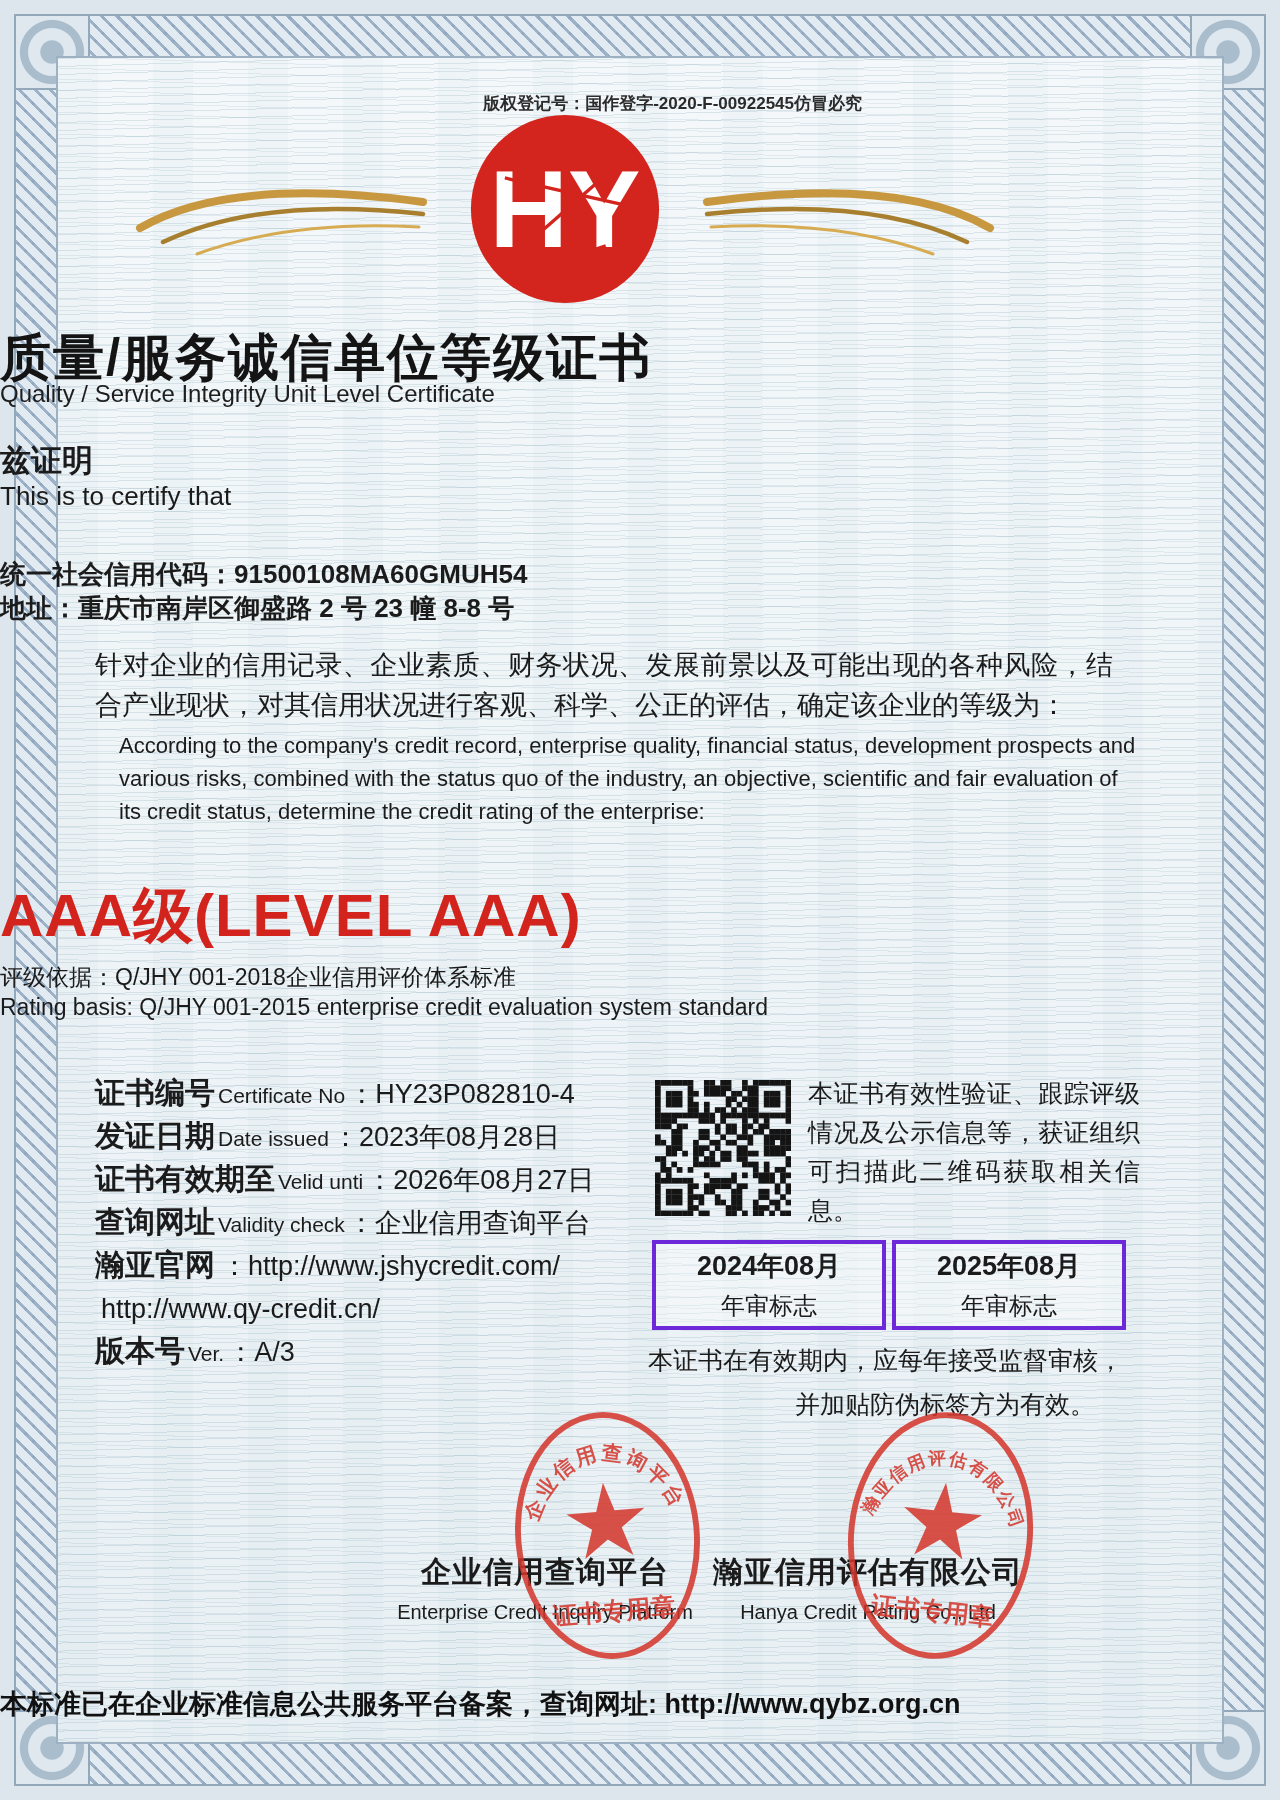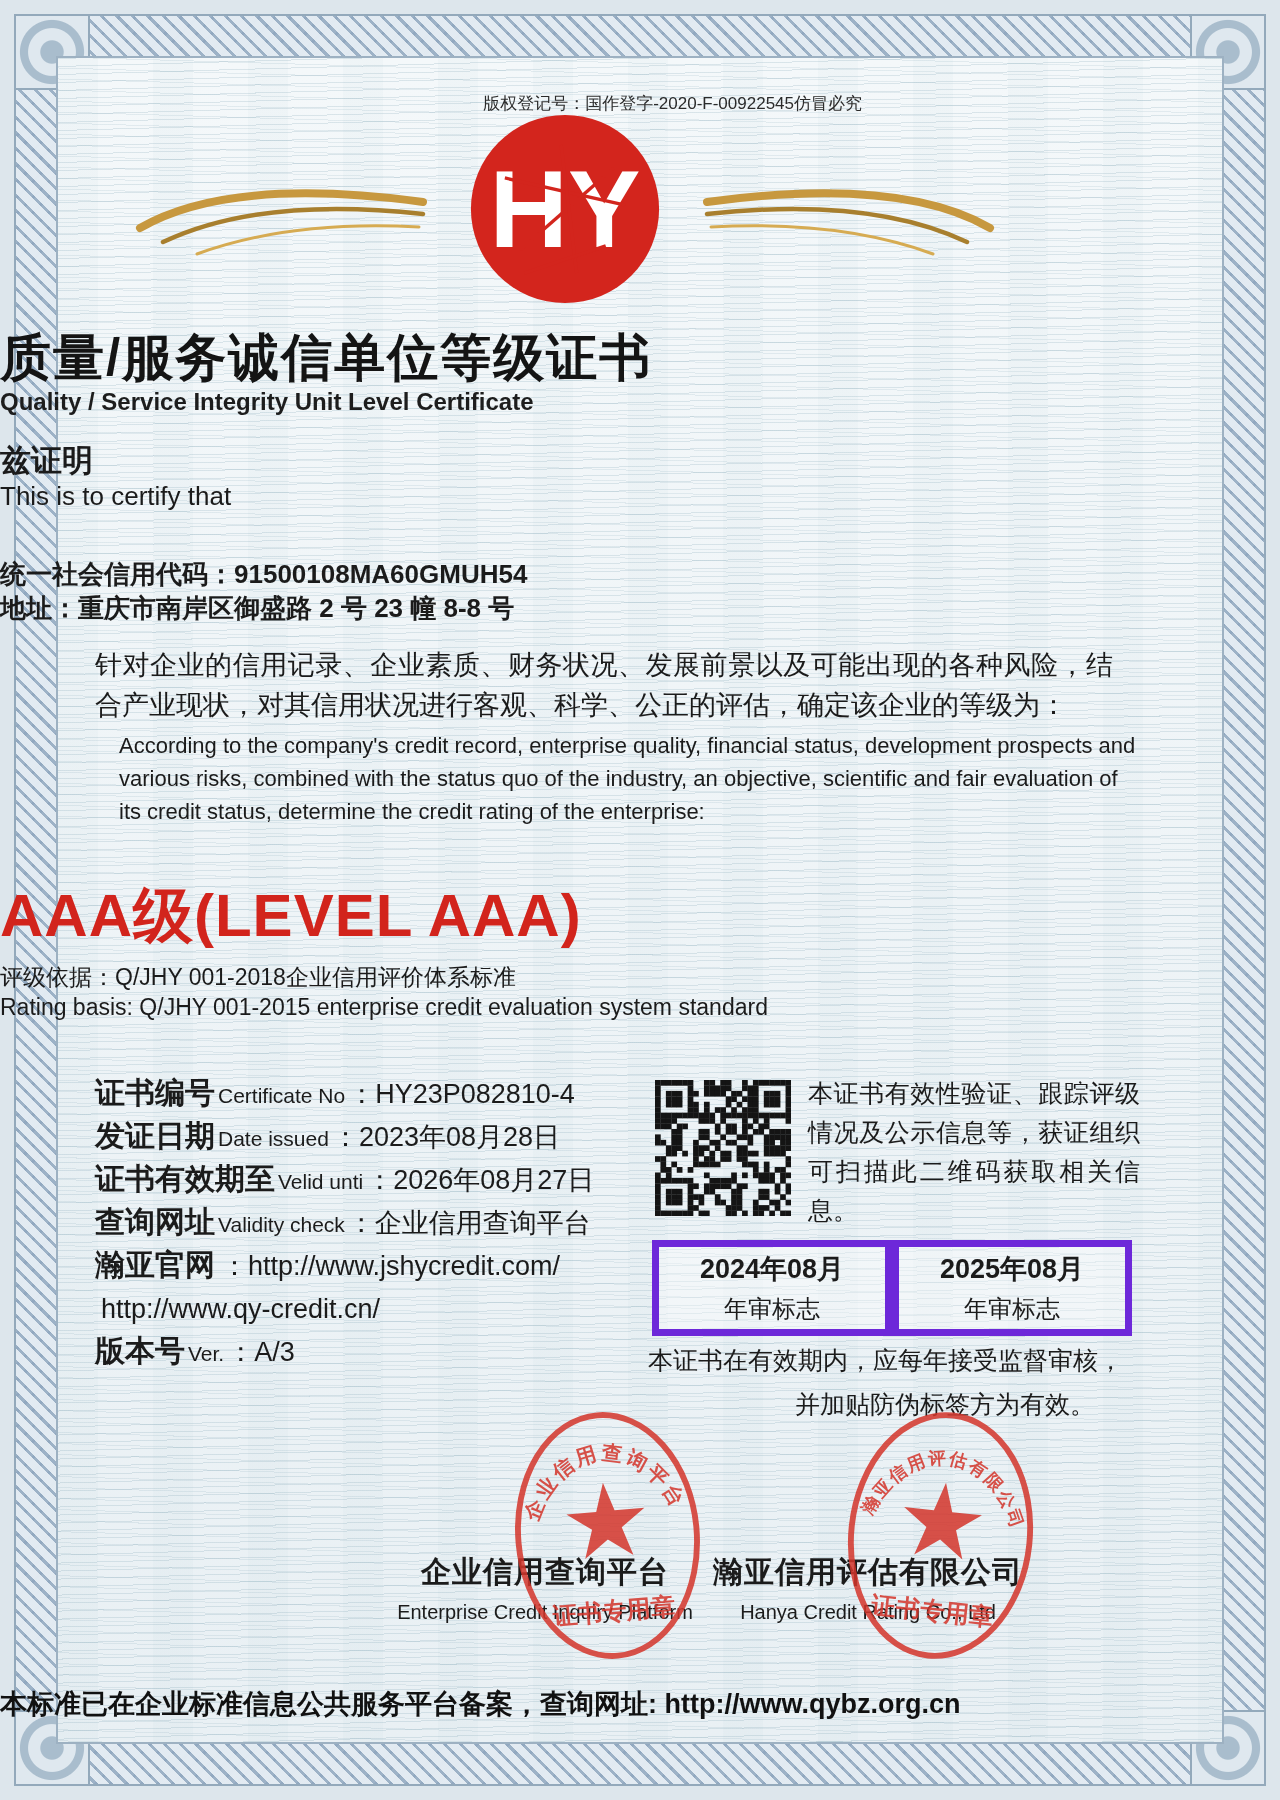--- a/index.html
+++ b/index.html
@@ -16,44 +16,44 @@
   .c-tl{left:14px;top:14px}.c-tr{right:14px;top:14px}.c-bl{left:14px;bottom:14px}.c-br{right:14px;bottom:14px}
   
   .inner{position:absolute;inset:56px;border:2px solid #9db1c2;
          background:
            repeating-linear-gradient(178.4deg, rgba(108,150,168,.20) 0 1px, rgba(0,0,0,0) 1px 8px),
            repeating-linear-gradient(181.7deg, rgba(108,150,168,.14) 0 1px, rgba(0,0,0,0) 1px 11px),
            repeating-linear-gradient(90deg, rgba(140,180,190,.05) 0 40px, rgba(0,0,0,0) 40px 95px),
            linear-gradient(#f4f8fa,#e9f0f4);}
   .abs{position:absolute;}
   .cx{position:absolute;left:0;width:1130px;}
-  .copyright{left:0;top:92px;width:862px;text-align:right;font-size:17px;font-weight:400;color:#2b2b2b;}
+  .copyright{left:0;top:92px;width:862px;text-align:right;font-size:17px;font-weight:700;color:#2b2b2b;}
   .logo{left:468px;top:112px;width:194px;height:194px;}
   .flour{left:135px;top:170px;width:300px;height:95px;}
   .flourR{left:695px;transform:scaleX(-1);}
   .title-zh{top:324px;font-size:51px;font-weight:800;letter-spacing:2px;color:#141414;}
-  .title-en{top:388px;font-size:24px;font-weight:700;color:#1d1d1d;}
+  .title-en{top:380px;font-size:24px;font-weight:400;color:#1d1d1d;}
   .certify-zh{top:440px;font-size:31px;font-weight:600;}
   .certify-en{top:481px;font-size:26px;}
   .company{top:504px;font-size:38px;font-weight:800;letter-spacing:1px;}
   .code{top:557px;font-size:26px;font-weight:600;}
   .addr{top:591px;font-size:26px;font-weight:600;}
   .para-zh{left:95px;top:645px;width:1018px;font-size:27px;line-height:40px;font-weight:500;text-align:justify;}
   .para-en{left:95px;top:729px;width:1022px;font-size:22px;line-height:33px;margin-left:24px;}
   .level{top:876px;font-size:60px;font-weight:800;letter-spacing:1px;}
   .basis-zh{top:962px;font-size:23px;font-weight:500;}
   .basis-en{top:994px;font-size:23px;}
   .details{left:95px;top:1074px;width:560px;}
   .drow{line-height:38px;white-space:nowrap;}
   .d-zh{font-size:30px;font-weight:600;}
   .d-en{font-size:21px;margin:0 3px;}
   .d-val{font-size:27px;}
   .qr{left:655px;top:1080px;width:136px;height:136px;}
   .qr-note{left:808px;top:1074px;width:332px;font-size:25px;line-height:39px;font-weight:500;text-align:justify;}
-  .mark-box{top:1240px;width:226px;height:82px;border:7px solid #6d28d9;display:flex;flex-direction:column;
+  .mark-box{top:1240px;width:226px;height:82px;border:4px solid #6d28d9;display:flex;flex-direction:column;
             justify-content:center;align-items:center;background:rgba(255,255,255,.35);}
   .mb1{left:652px}.mb2{left:892px}
   .mark-l1{font-size:27px;font-weight:600;}
   .mark-l2{font-size:24px;font-weight:500;margin-top:6px;}
   .sup1{left:648px;top:1344px;font-size:25px;font-weight:500;}
   .sup2{left:795px;top:1388px;font-size:25px;font-weight:500;}
   .org{top:1552px;text-align:center;z-index:2;}
   .orgL{left:340px;width:410px}.orgR{left:658px;width:420px}
   .org-zh{font-size:30px;font-weight:800;letter-spacing:1px;}
   .org-en{font-size:20px;margin-top:8px;}

